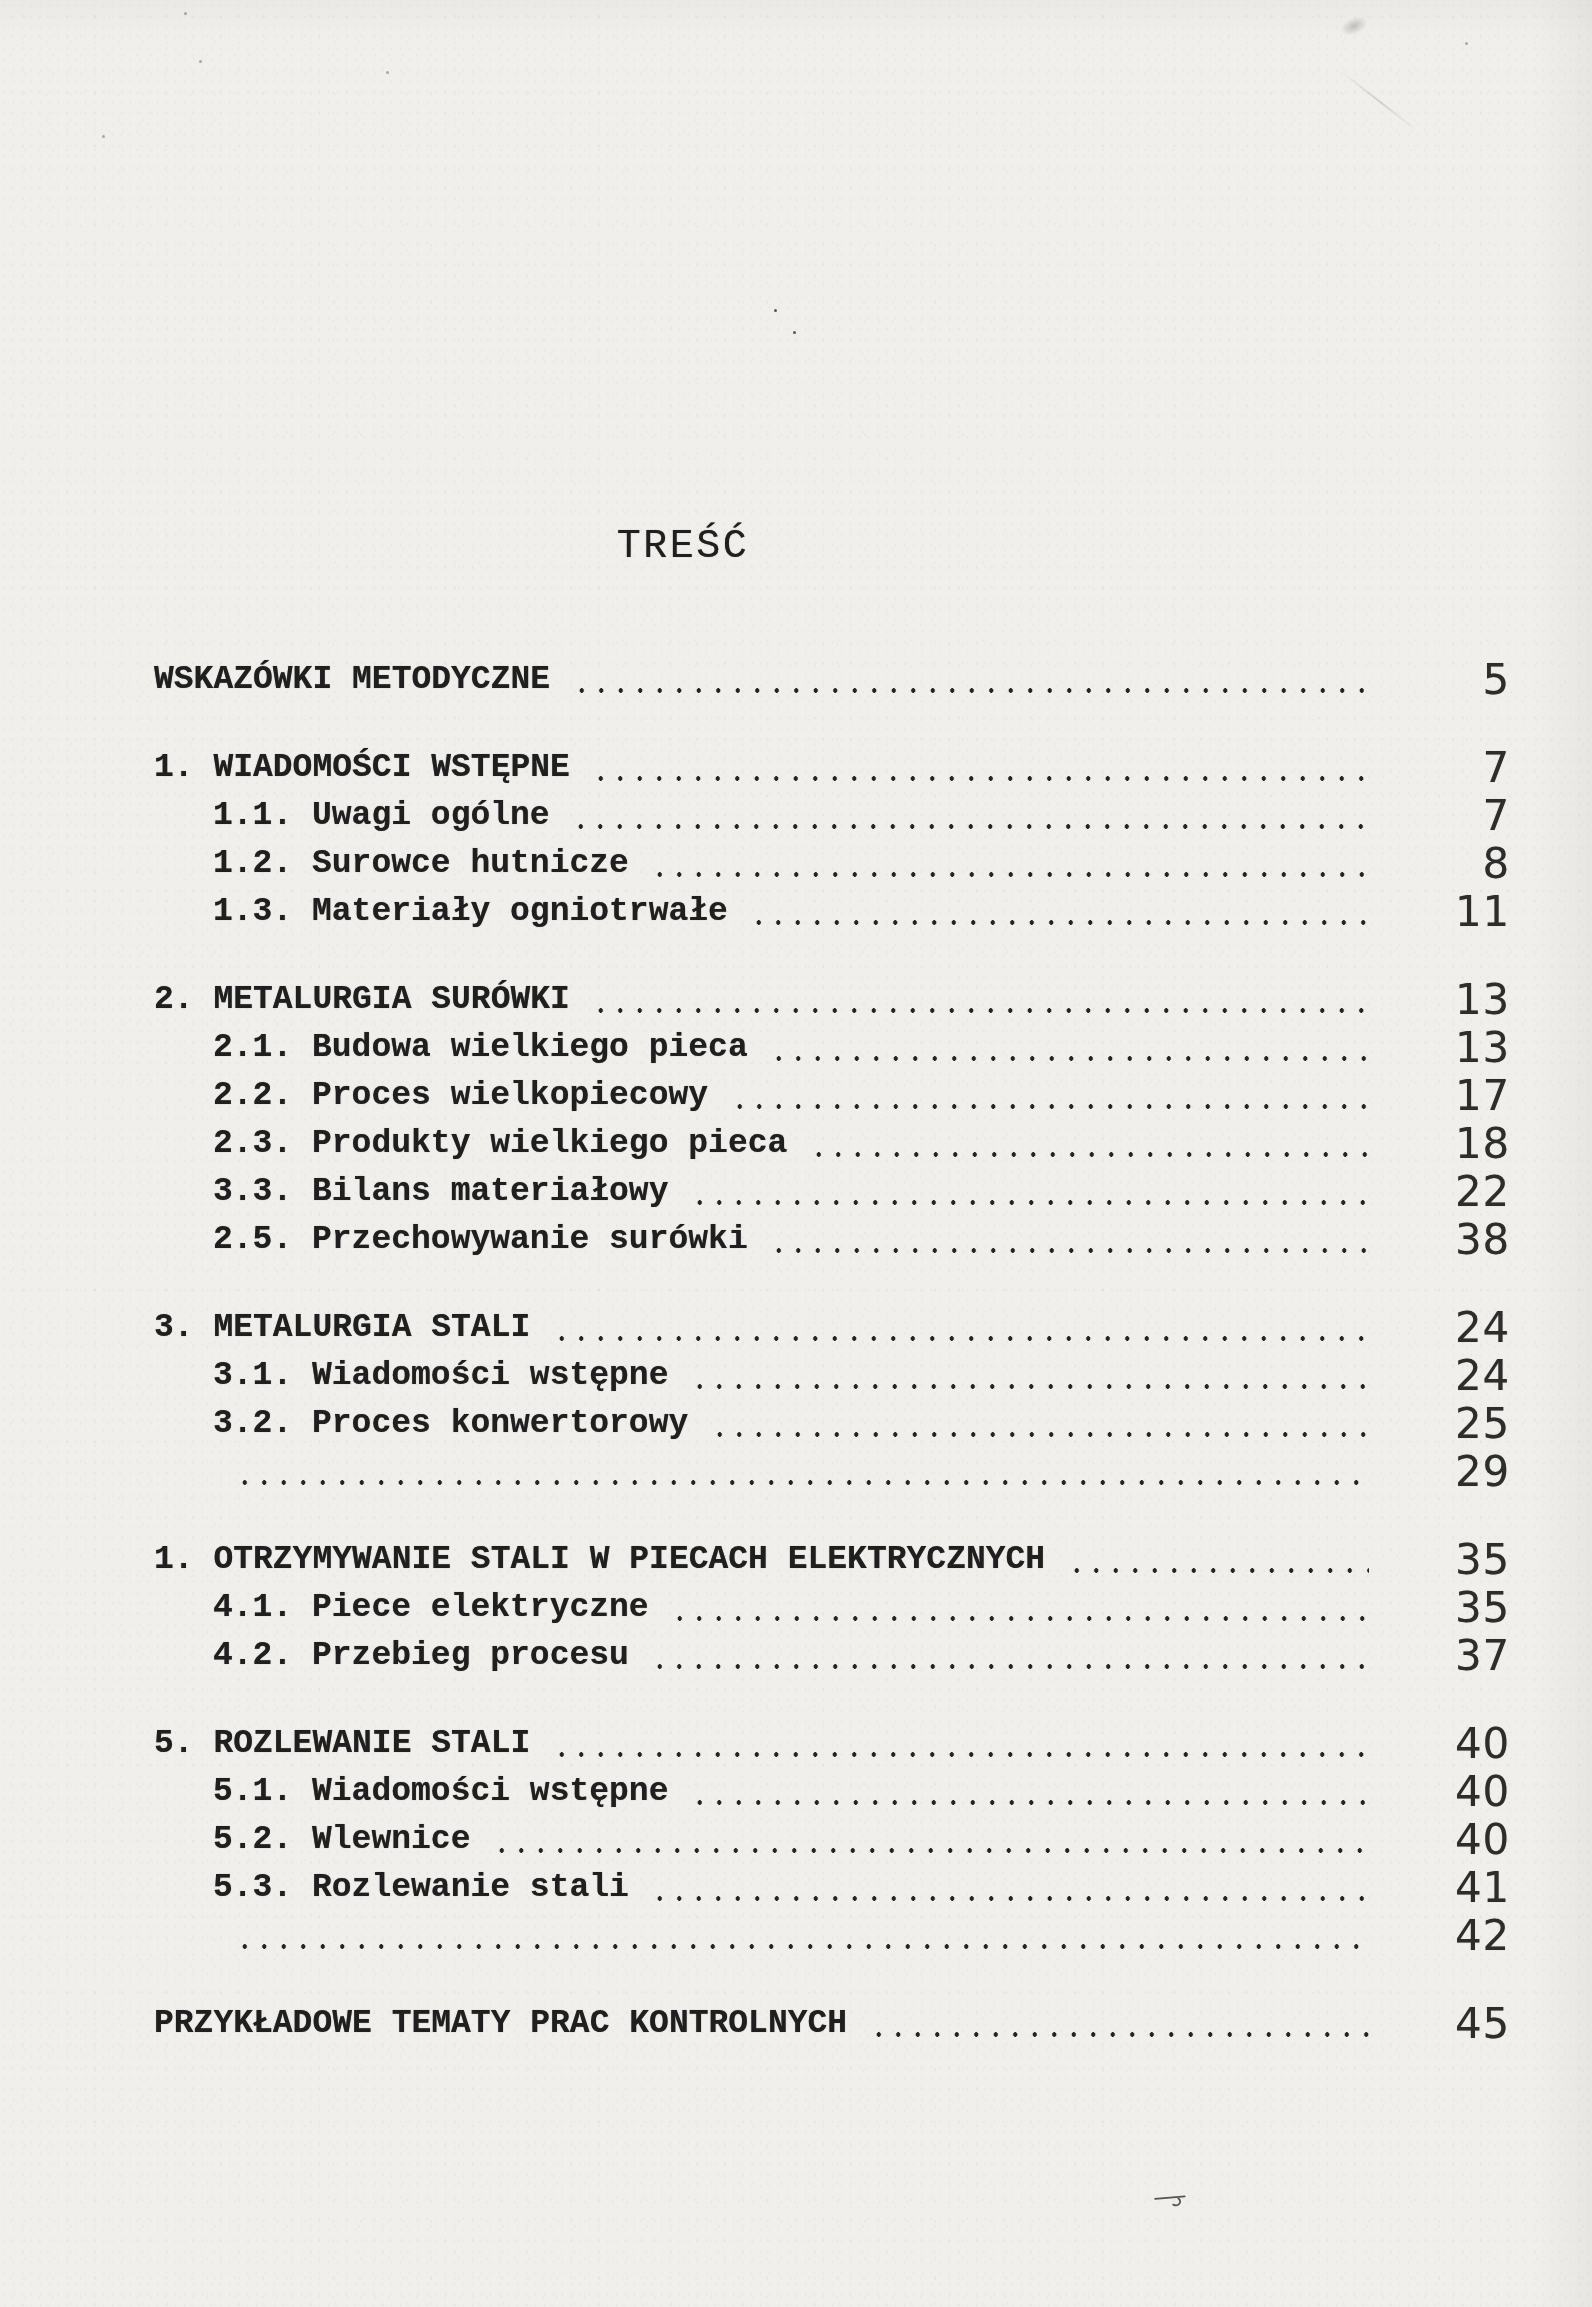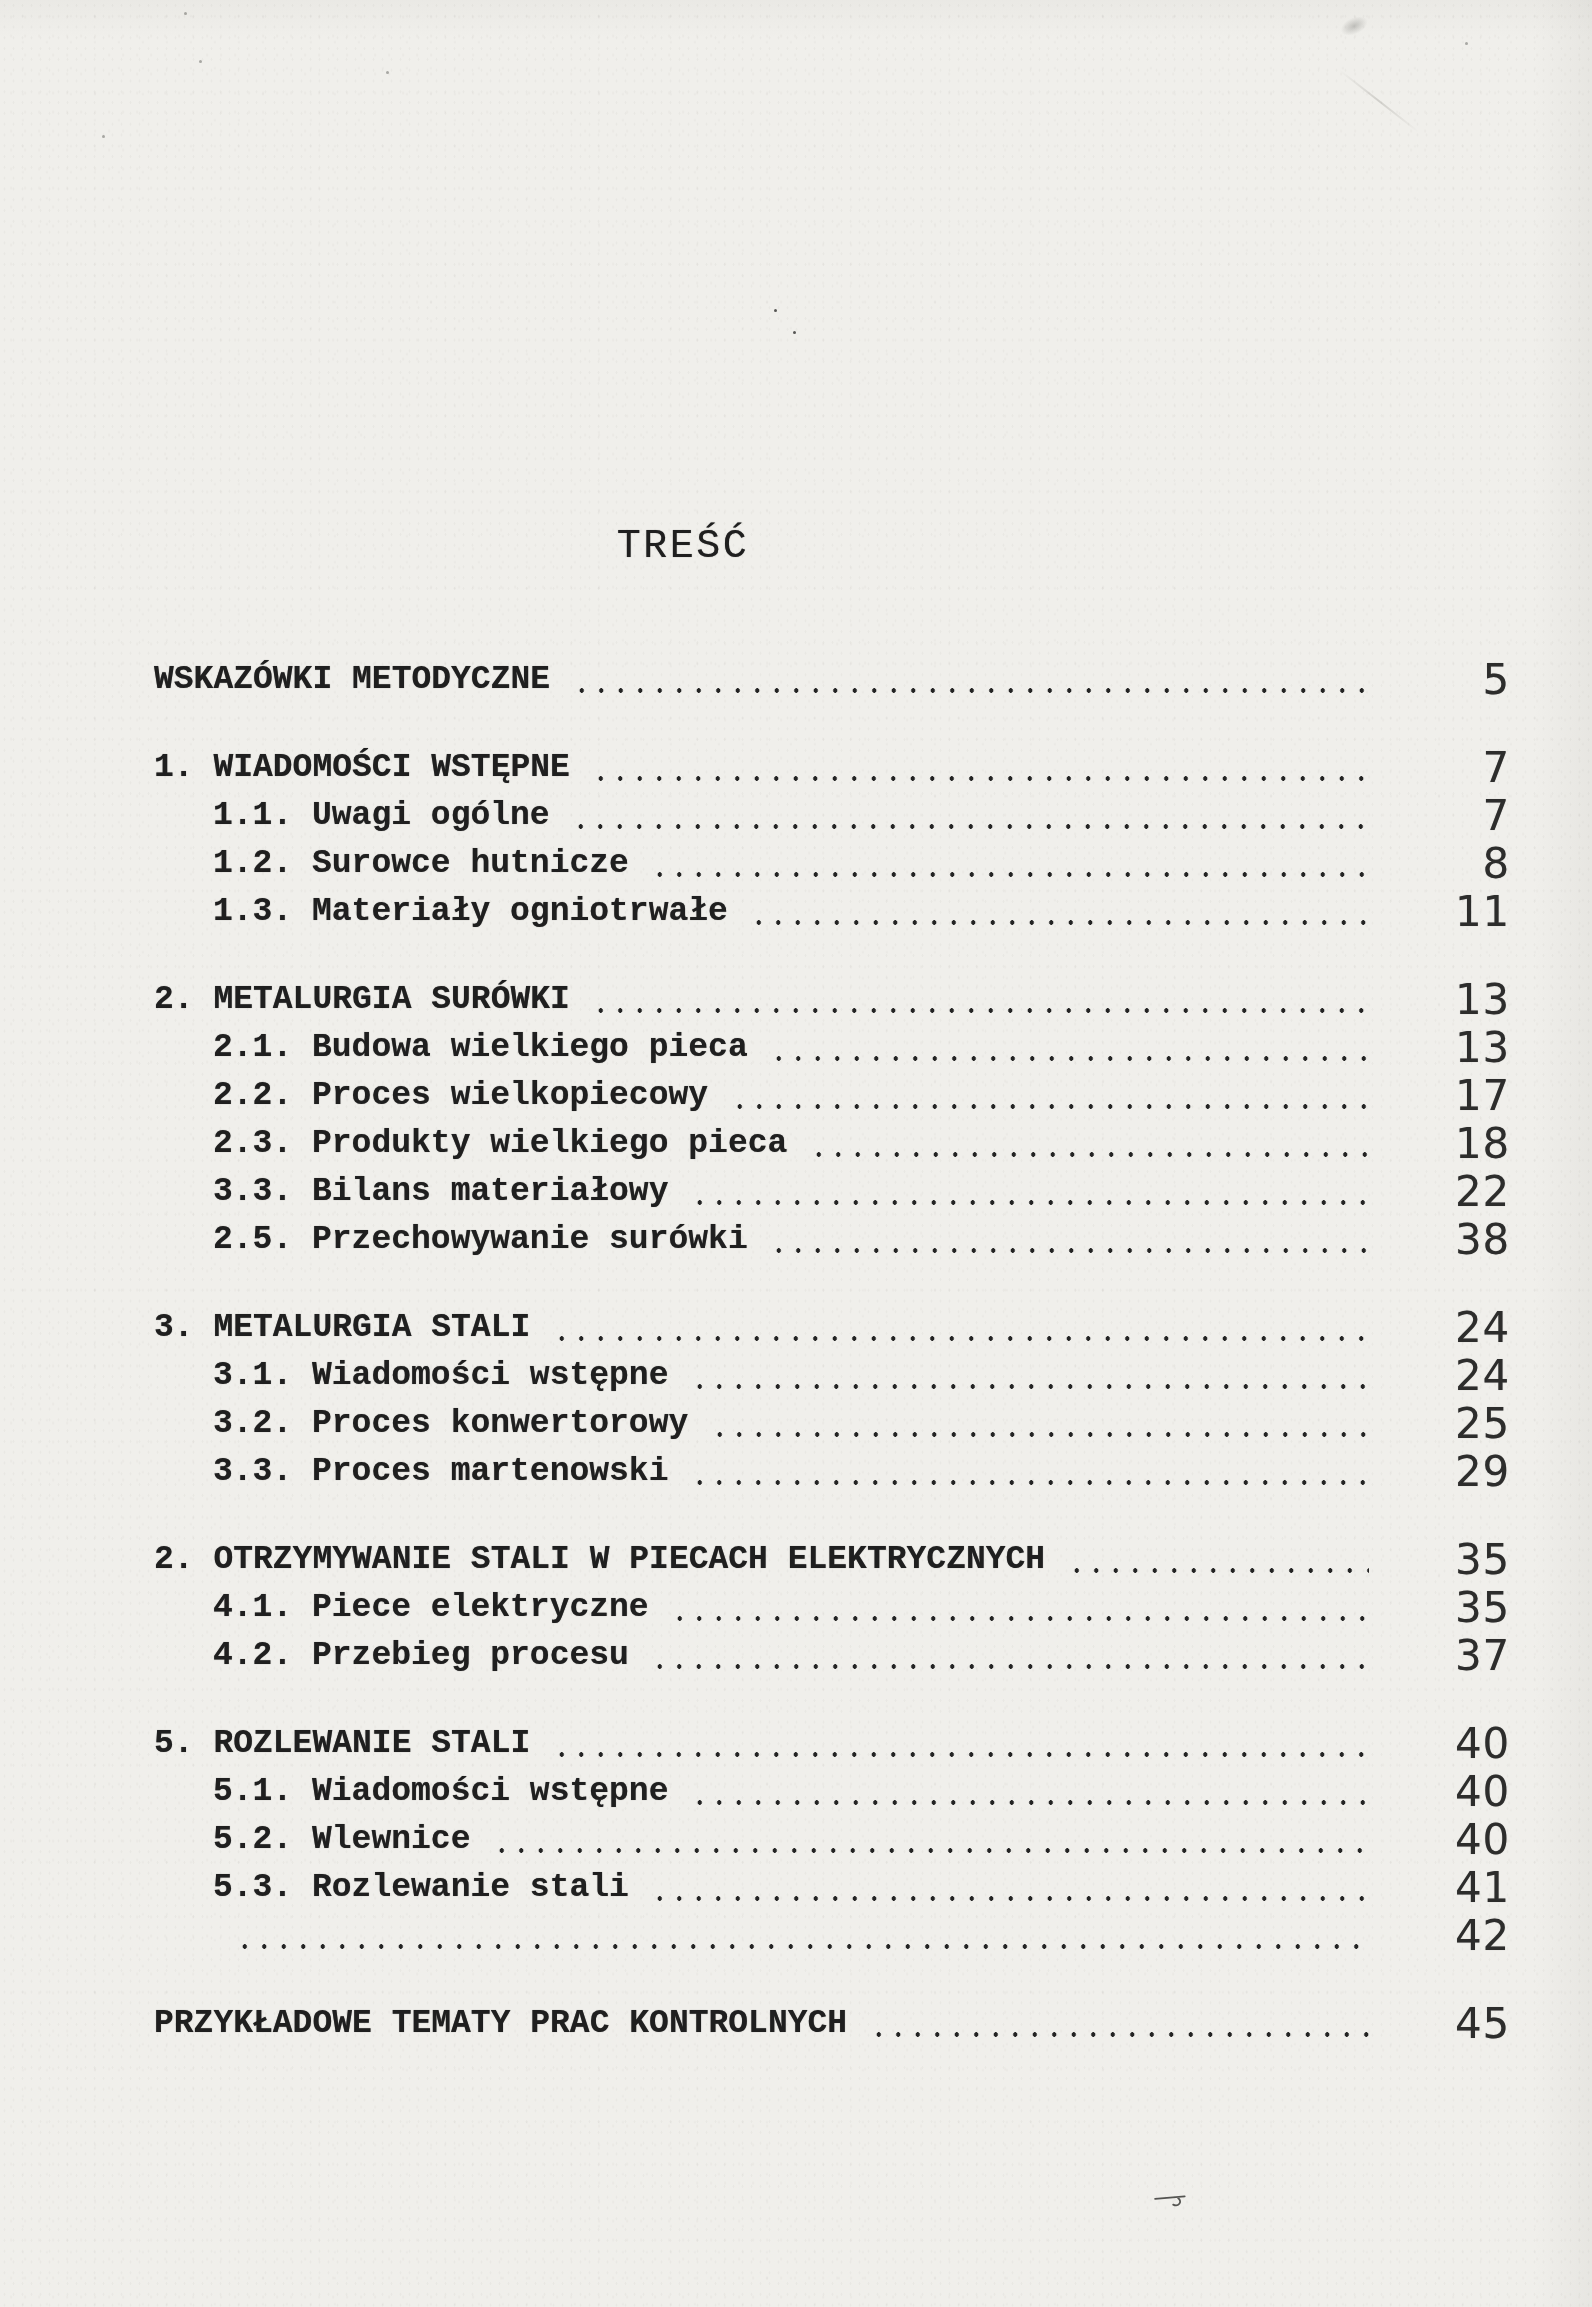--- a/index.html
+++ b/index.html
@@ -158,28 +158,27 @@
     <span class="toc-entry-label">3.1. Wiadomości wstępne</span>
     <span class="leader"></span>
     <span class="toc-entry-page">24</span>
   </div>
         <div class="toc-row indent">
     <span class="toc-entry-label">3.2. Proces konwertorowy</span>
     <span class="leader"></span>
     <span class="toc-entry-page">25</span>
   </div>
         <div class="toc-row indent">
-    <span class="toc-entry-label">3.3. Proces martenowski</span>
     <span class="leader"></span>
     <span class="toc-entry-page">29</span>
   </div>
       </div>
       <div class="toc-section">
         <div class="toc-row">
-    <span class="toc-entry-label">2. OTRZYMYWANIE STALI W PIECACH ELEKTRYCZNYCH</span>
+    <span class="toc-entry-label">1. OTRZYMYWANIE STALI W PIECACH ELEKTRYCZNYCH</span>
     <span class="leader"></span>
     <span class="toc-entry-page">35</span>
   </div>
         <div class="toc-row indent">
     <span class="toc-entry-label">4.1. Piece elektryczne</span>
     <span class="leader"></span>
     <span class="toc-entry-page">35</span>
   </div>
         <div class="toc-row indent">
     <span class="toc-entry-label">4.2. Przebieg procesu</span>

